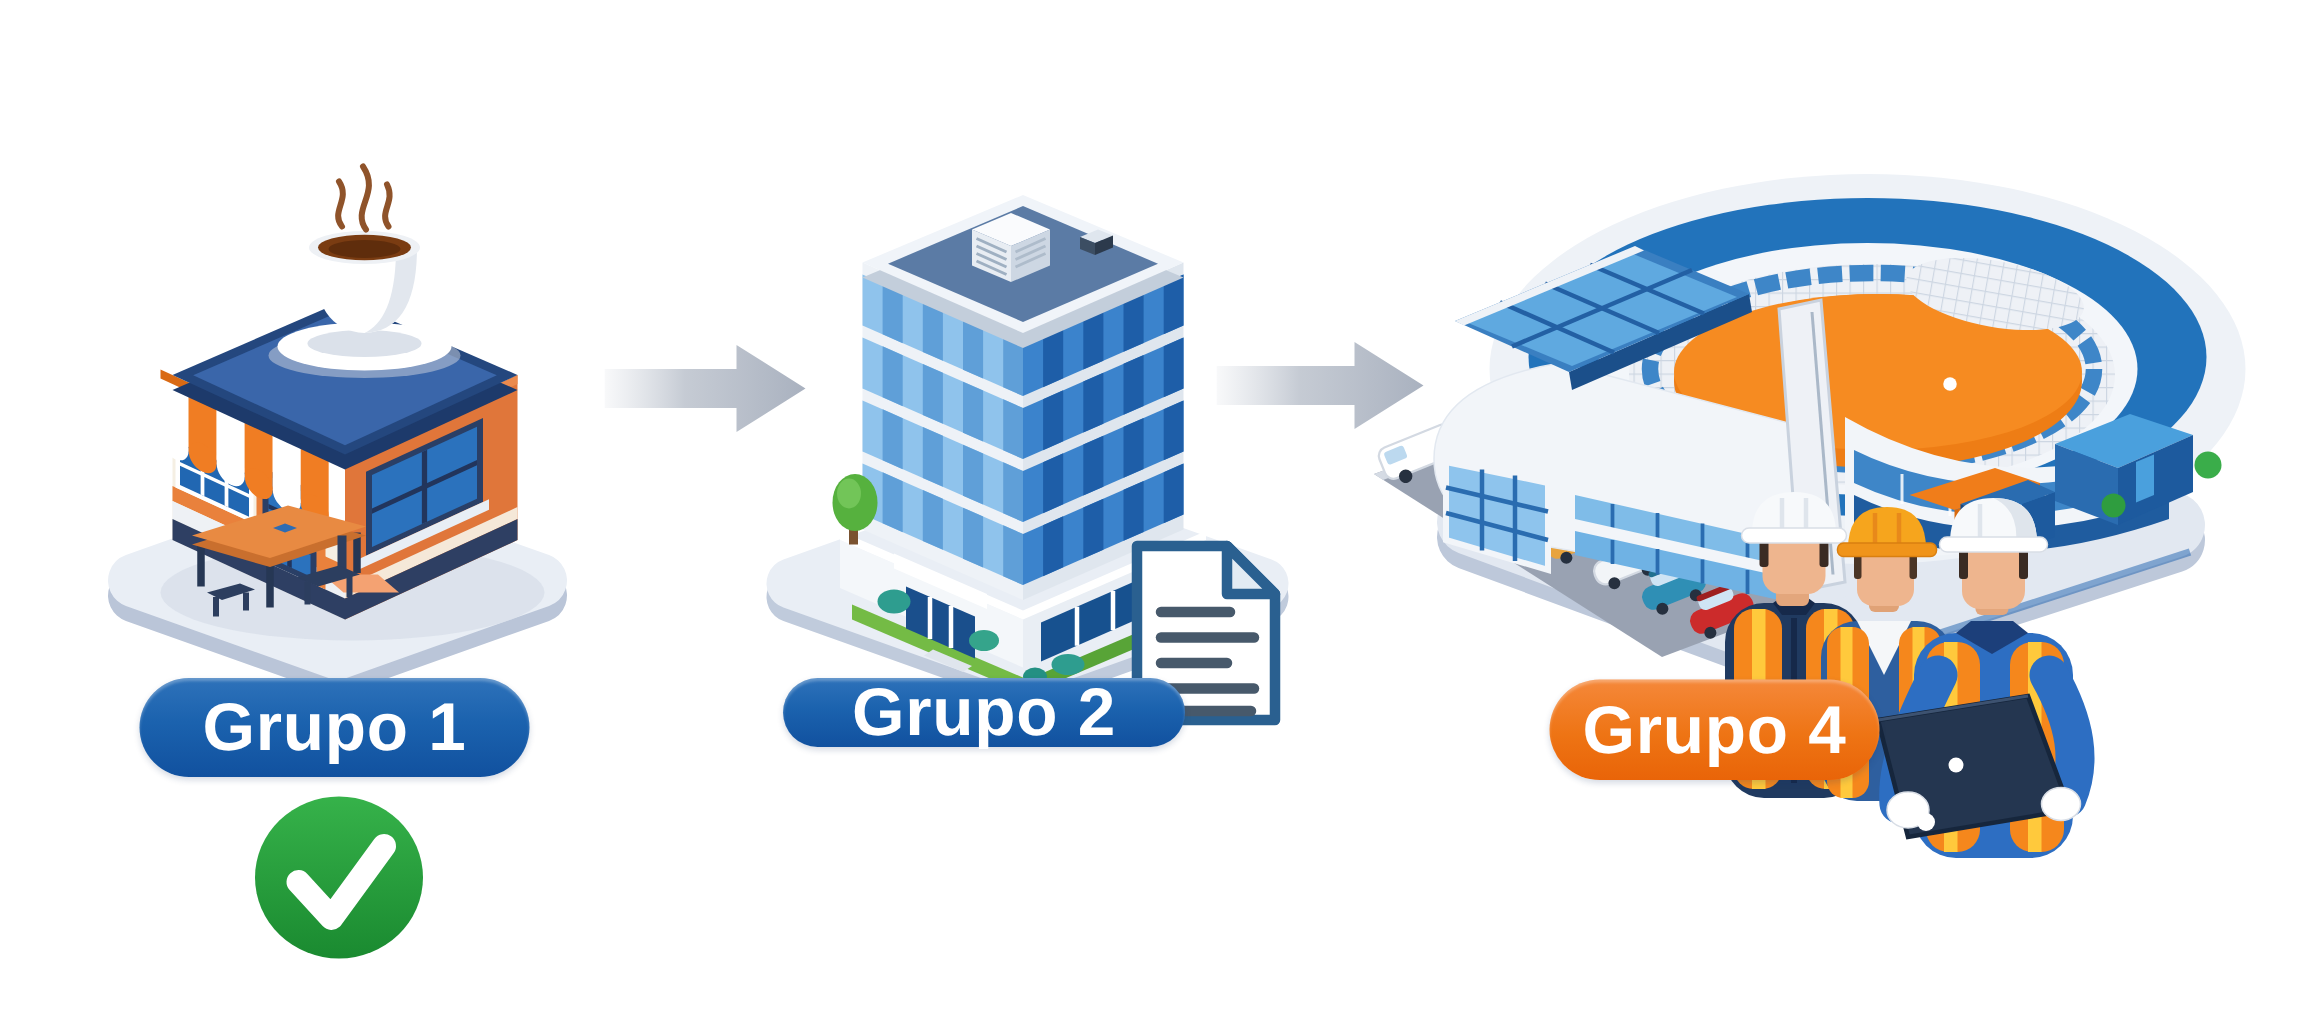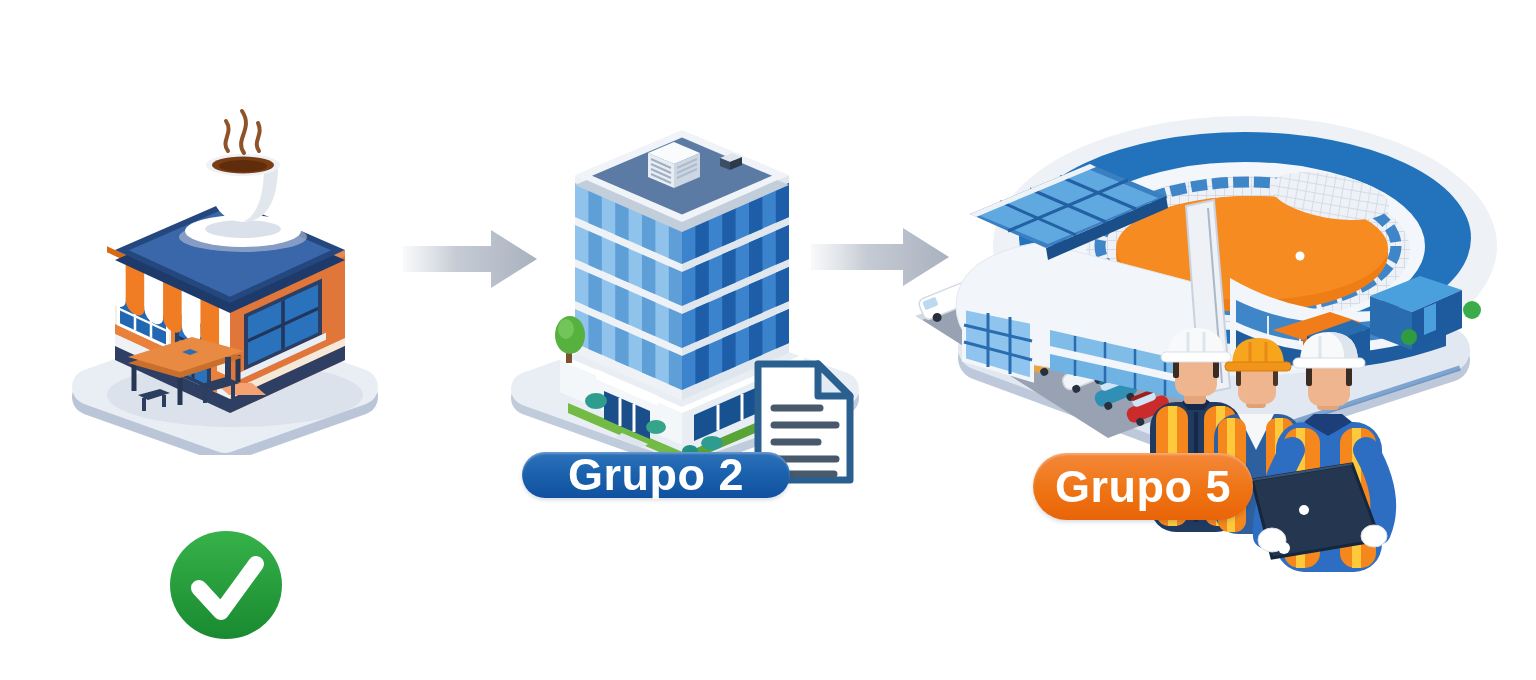--- a/index.html
+++ b/index.html
@@ -515,25 +515,28 @@
         <circle cx="404" cy="432" r="5" fill="#ffffff"></circle>
       </g>
       <g>
         <ellipse cx="372" cy="462" rx="14" ry="12" fill="#ffffff" stroke="#d9dee6"></ellipse>
         <circle cx="384" cy="470" r="6" fill="#ffffff"></circle>
         <ellipse cx="474" cy="458" rx="13" ry="11" fill="#ffffff" stroke="#d9dee6"></ellipse>
       </g>
     </g>
   </svg>
 
+  <div id="pill1" class="pill pill-blue">
+    <span>Grupo 1</span>
+  </div>
   <div id="pill2" class="pill pill-blue">
     <span>Grupo 2</span>
   </div>
   <div id="pill3" class="pill pill-orange">
-    <span>Grupo 5</span>
+    <span>Grupo 4</span>
   </div>
 
   <svg id="check" class="overlay" width="116" height="112" viewBox="0 0 116 112">
     <defs>
       <linearGradient id="gg" x1="0" y1="0" x2="0" y2="1">
         <stop offset="0" stop-color="#36b24a"></stop>
         <stop offset="1" stop-color="#1a8a30"></stop>
       </linearGradient>
     </defs>
     <ellipse cx="58" cy="55" rx="56" ry="54" fill="url(#gg)"></ellipse>

